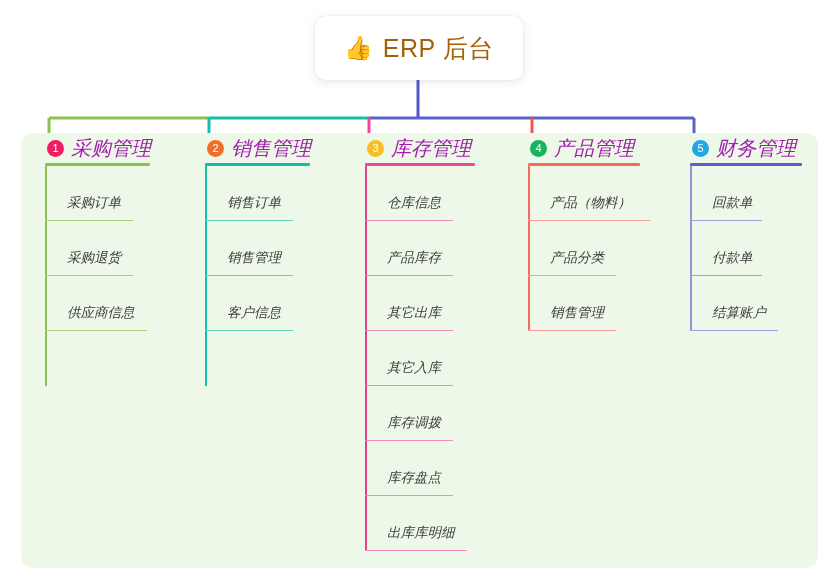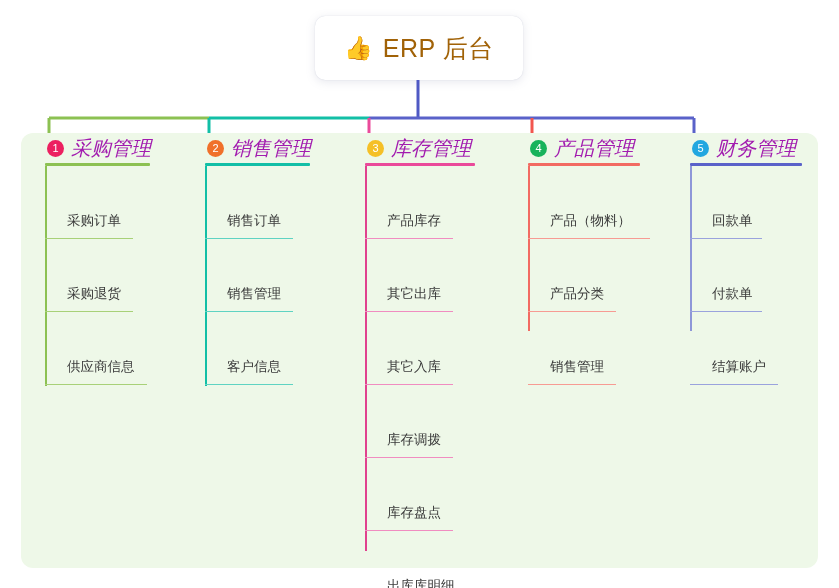--- a/index.html
+++ b/index.html
@@ -107,22 +107,23 @@
     margin-top: 0px;
   }
   .col-spine {
     position: absolute;
     left: 0;
     top: 0;
     width: 2px;
   }
   .item {
     position: relative;
-    height: 73px;
+    height: 55px;
     box-sizing: border-box;
+    font-style: italic;
   }
   .item-label {
     position: absolute;
     left: 22px;
     bottom: 9px;
     font-size: 13.5px;
     color: #3a3a3a;
     white-space: nowrap;
   }
   .item-rule {
@@ -201,20 +202,24 @@
     </div>
     <div class="column" style="left: 344px;">
       <div class="col-header">
         <span class="badge" style="background: rgb(245, 192, 38);">3</span>
         <span class="col-title">库存管理</span>
       </div>
       <div class="col-header-rule" style="width: 110px; background: rgb(234, 74, 154);"></div>
       <div class="col-items">
         <div class="col-spine" style="background: rgb(224, 65, 142); height: 385px;"></div>
         <div class="item">
+          <span class="item-label">仓库信息</span>
+          <div class="item-rule" style="width: 88px; background: rgb(240, 140, 192);"></div>
+        </div>
+        <div class="item">
           <span class="item-label">产品库存</span>
           <div class="item-rule" style="width: 88px; background: rgb(240, 140, 192);"></div>
         </div>
         <div class="item">
           <span class="item-label">其它出库</span>
           <div class="item-rule" style="width: 88px; background: rgb(240, 140, 192);"></div>
         </div>
         <div class="item">
           <span class="item-label">其它入库</span>
           <div class="item-rule" style="width: 88px; background: rgb(240, 140, 192);"></div>

